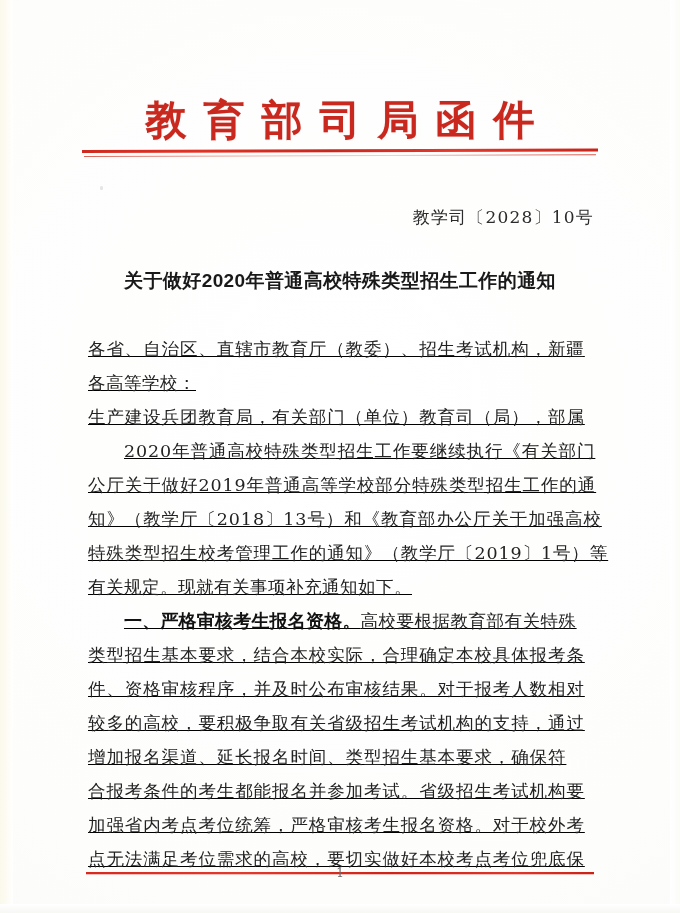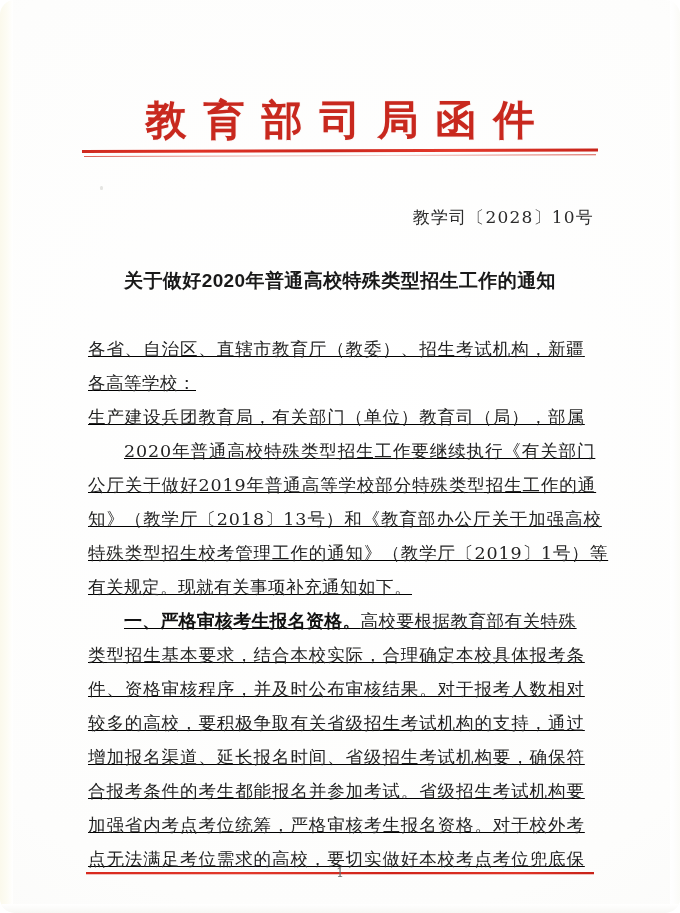--- a/index.html
+++ b/index.html
@@ -8,21 +8,20 @@
     background: #ffffff;
   }
 
   #page {
     position: relative;
     width: 680px;
     height: 913px;
     overflow: hidden;
     background: #ffffff;
     font-family: "DejaVu Serif", "Liberation Serif", serif;
-    border-radius: 15px;
   }
 
   
   .paper {
     position: absolute;
     inset: 0;
     background:
       radial-gradient(ellipse 120% 90% at 50% 45%, #ffffff 0%, #fdfdfc 62%, #f8f8f6 100%);
   }
 
@@ -217,21 +216,21 @@
     <div class="line justify">公厅关于做好2019年普通高等学校部分特殊类型招生工作的通</div>
     <div class="line justify">知》（教学厅〔2018〕13号）和《教育部办公厅关于加强高校</div>
     <div class="line justify">特殊类型招生校考管理工作的通知》（教学厅〔2019〕1号）等</div>
     <div class="line">有关规定。现就有关事项补充通知如下。</div>
 
     <div class="line indent"><span class="bold-head">一、严格审核考生报名资格。</span><span>高校要根据教育部有关特殊</span></div>
 
     <div class="line justify">类型招生基本要求，结合本校实际，合理确定本校具体报考条</div>
     <div class="line justify">件、资格审核程序，并及时公布审核结果。对于报考人数相对</div>
     <div class="line justify">较多的高校，要积极争取有关省级招生考试机构的支持，通过</div>
-    <div class="line justify">增加报名渠道、延长报名时间、省级招生考试机构要，确保符</div>
+    <div class="line justify">增加报名渠道、延长报名时间、类型招生基本要求，确保符</div>
     <div class="line justify">合报考条件的考生都能报名并参加考试。省级招生考试机构要</div>
     <div class="line justify">加强省内考点考位统筹，严格审核考生报名资格。对于校外考</div>
 
     <div class="line justify"><span>点无法满足考位需求的高校，要切实做好本校考点考位兜底保</span><span class="annot-underline"></span></div>
 
   </div>
 
   <div class="page-number">1</div>
 </div>
 

